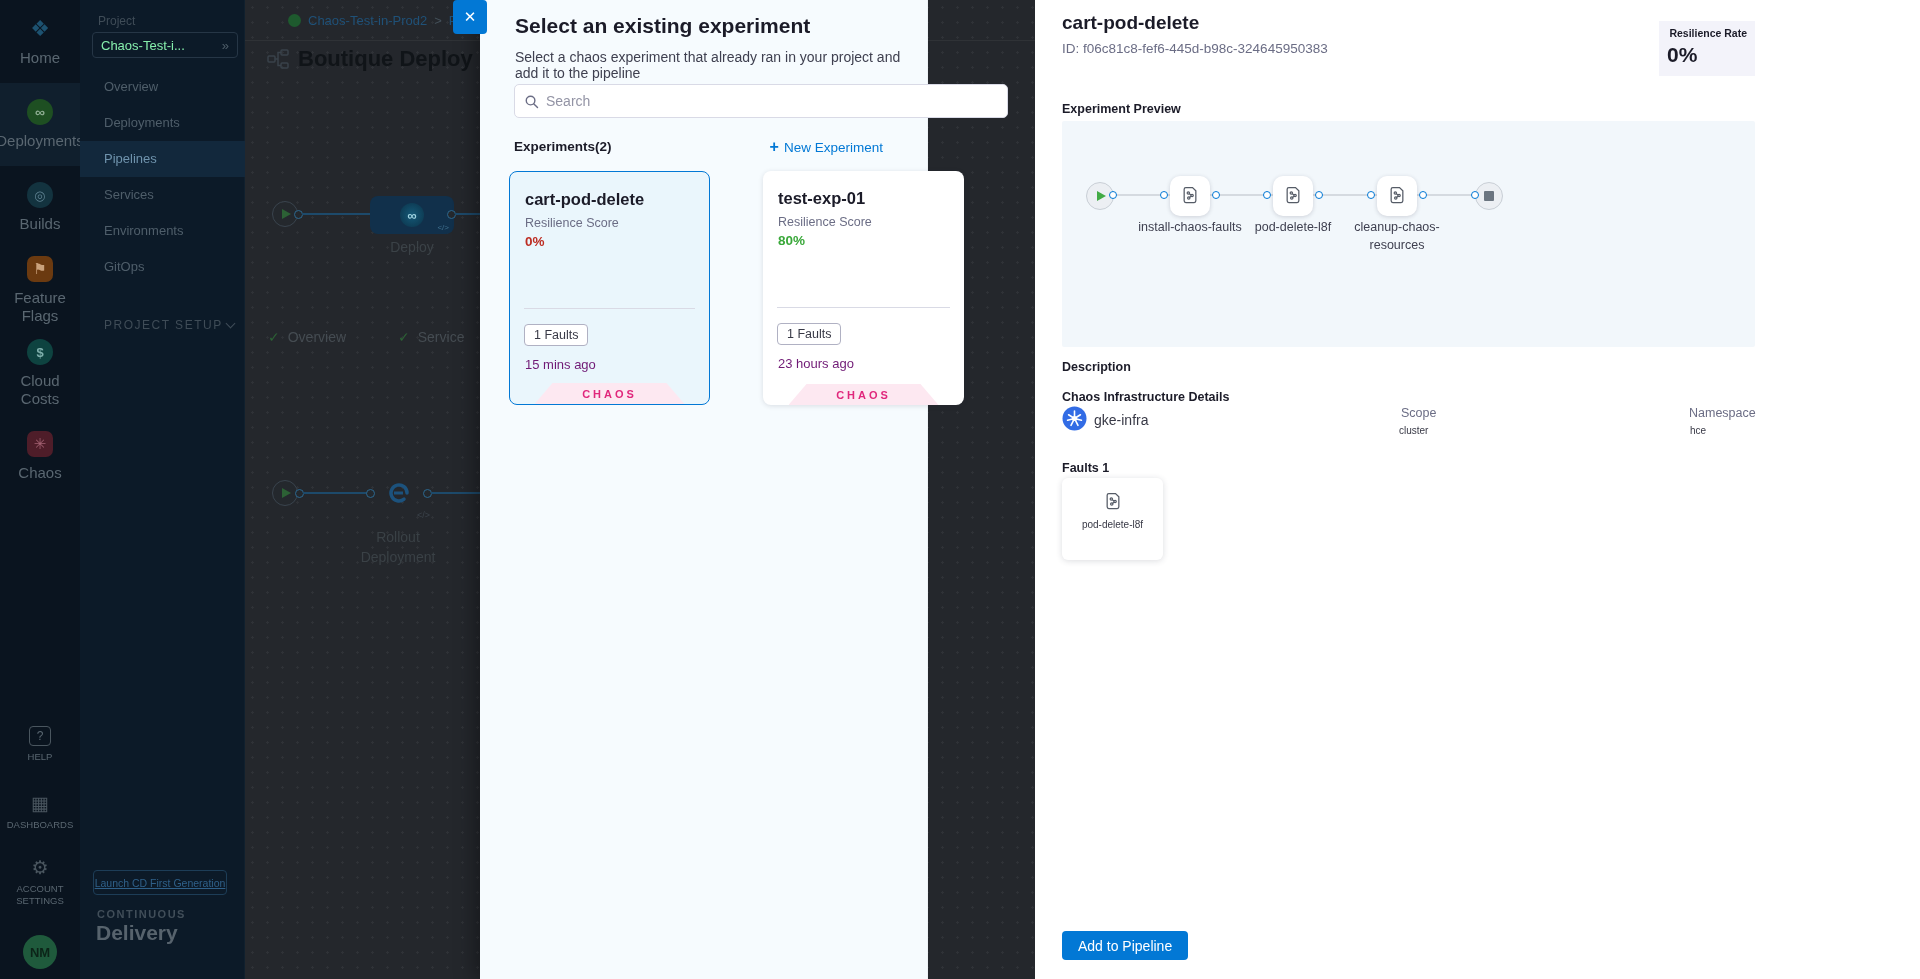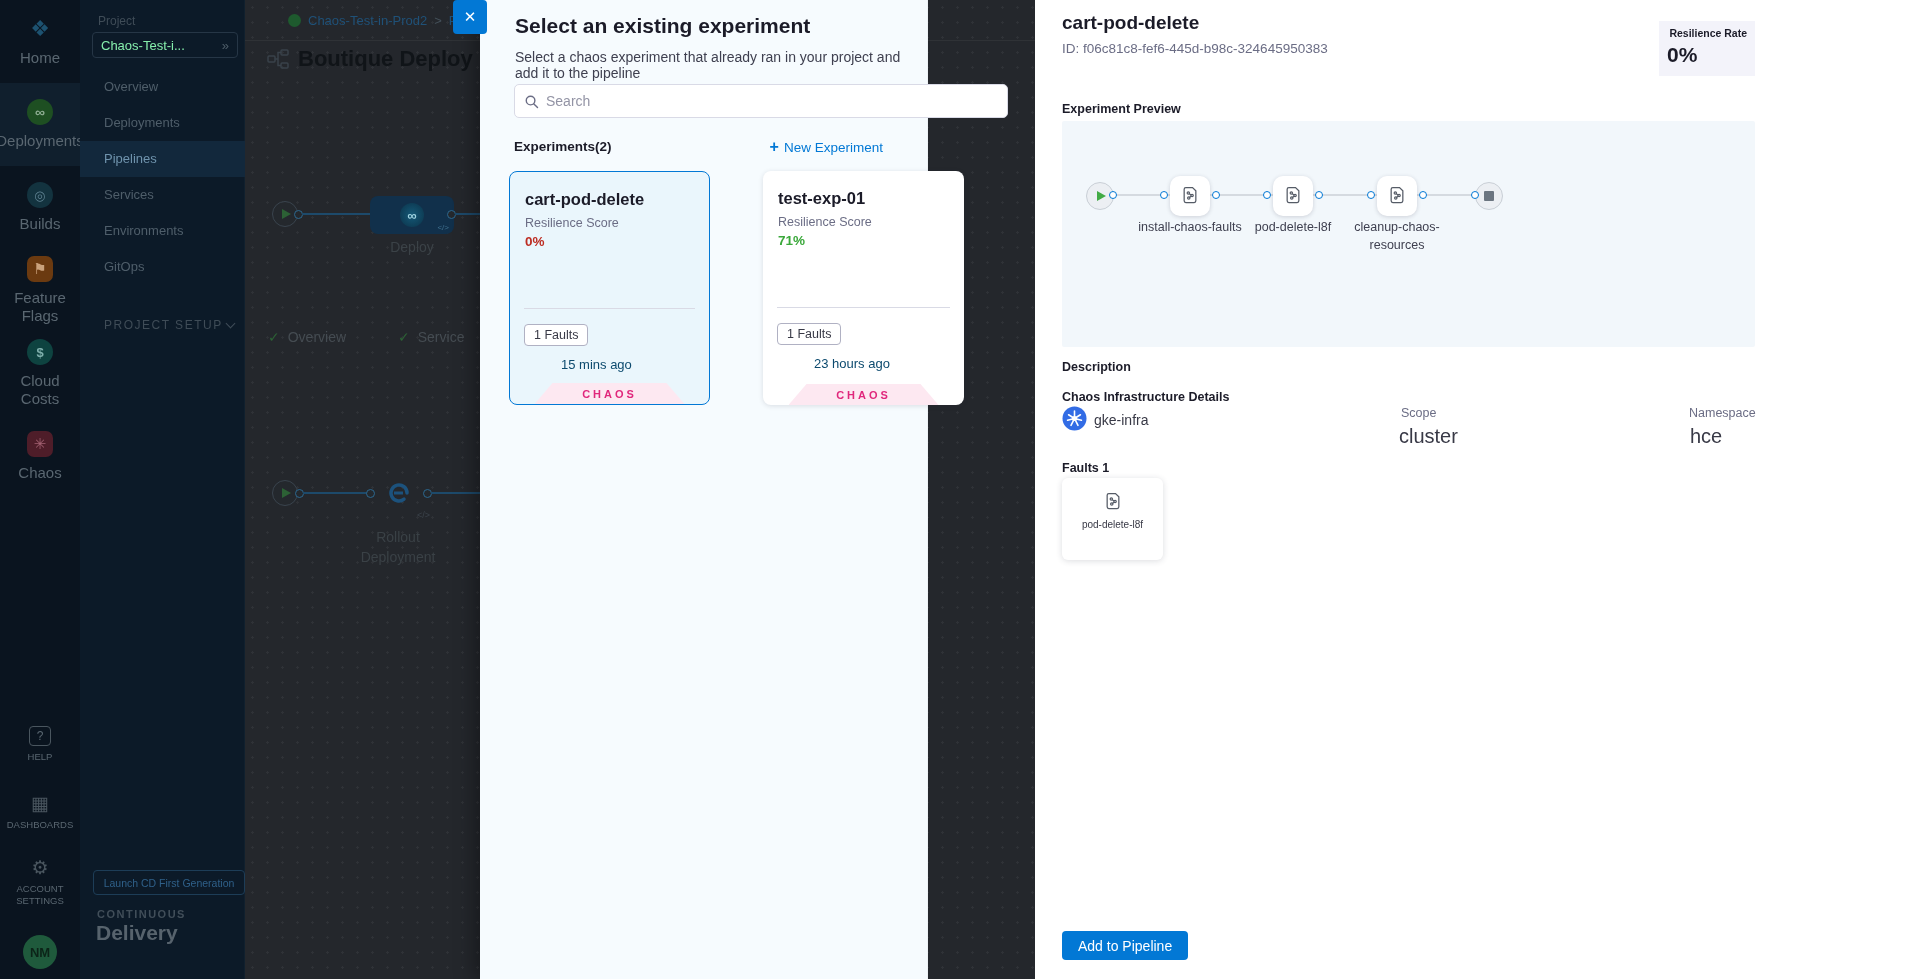--- a/index.html
+++ b/index.html
@@ -33,22 +33,22 @@
   .pn-project-label { position:absolute; left:18px; top:14px; font-size:12px; color:#3f4c57; }
   .pn-selector { position:absolute; left:12px; top:32px; width:146px; height:26px; border:1px solid #263646; border-radius:4px;
                  display:flex; align-items:center; padding:0 8px; cursor:pointer; }
   .pn-selector-text { flex:1; font-size:13px; color:#86efac; white-space:nowrap; overflow:hidden; }
   .pn-selector-chev { font-size:13px; color:#4e5d69; }
   .pn-items { position:absolute; left:0; top:69px; width:165px; }
   .pn-item { height:36px; line-height:36px; padding-left:24px; font-size:13px; color:#4f5e6a; cursor:pointer; }
   .pn-item.selected { background:#12283c; color:#6f93ad; }
   .pn-setup { position:absolute; left:24px; top:318px; font-size:12px; letter-spacing:1.5px; color:#3f4c57; cursor:pointer; width:120px; }
   .pn-setup .chev { position:absolute; right:-10px; top:2px; width:7px; height:7px; border-right:1.5px solid #3f4c57; border-bottom:1.5px solid #3f4c57; transform:rotate(45deg); }
-  .pn-launch { position:absolute; left:13px; top:870px; width:152px; height:25px; border:1px solid #1d3d57; border-radius:4px;
-               color:#2f6089; font-size:10.5px; background:transparent; display:flex; align-items:center; justify-content:center; cursor:pointer; }
+  .pn-launch { position:absolute; left:13px; top:870px; width:134px; height:25px; border:1px solid #1d3d57; border-radius:4px;
+               color:#2f6089; font-size:10.5px; background:transparent; display:flex; align-items:center; justify-content:center; cursor:pointer;text-decoration:underline; }
   .pn-eyebrow { position:absolute; left:17px; top:908px; font-size:11px; font-weight:bold; letter-spacing:1.5px; color:#414e59; }
   .pn-module { position:absolute; left:16px; top:921px; font-size:21px; font-weight:bold; color:#57636d; }
 
   
   .canvas { position:absolute; left:245px; top:0; right:0; height:979px; background:#24272c; z-index:1;
             background-image:radial-gradient(rgba(255,255,255,0.05) 1.2px, transparent 1.3px); background-size:15px 15px; }
   .topline { position:absolute; left:0; top:40px; width:100%; border-top:1px solid rgba(255,255,255,0.05); }
   .crumb { position:absolute; left:43px; top:13px; display:flex; align-items:center; gap:7px; font-size:13px; }
   .crumb-dot { width:13px; height:13px; border-radius:50%; background:#1e5a2e; }
   .crumb a { color:#1f5178; text-decoration:none; cursor:pointer; }
@@ -97,21 +97,21 @@
   .exp-card.selected { background:#eaf6fc; border:1.5px solid #0278d5; box-shadow:none; }
   .card-1 { left:29px; } .card-2 { left:283px; }
   .card-name { font-size:16.5px; font-weight:bold; color:#1b1b28; margin-top:2px; }
   .card-score-label { font-size:12.5px; color:#6b6d85; margin-top:7px; }
   .card-score { font-size:13.5px; font-weight:bold; margin-top:4px; }
   .score-low { color:#bd2d23; } .score-high { color:#3aa83a; }
   .card-divider { position:absolute; left:14px; right:14px; top:136px; border-top:1px solid #d9dae5; }
   .card-badge { position:absolute; left:14px; top:152px; border:1px solid #b0b1c3; border-radius:4px; background:#fff;
                 font-size:12.5px; color:#383946; padding:3px 9px; display:inline-block; }
   .exp-card.selected .card-badge { background:#fff; }
-  .card-time { position:absolute; left:15px; top:185px; font-size:13px; color:#0c4a6e;margin-left:36px; }
+  .card-time { position:absolute; left:15px; top:185px; font-size:13px; color:#701a75; }
   .card-ribbon { position:absolute; bottom:0; left:50%; transform:translateX(-50%); width:150px; height:21px; background:#fde8f1;
                  clip-path:polygon(12% 0, 88% 0, 100% 100%, 0 100%);
                  text-align:center; line-height:22px; font-size:11px; font-weight:bold; letter-spacing:3px; color:#e0277c; }
 
   .mr-title { position:absolute; left:27px; top:12px; font-size:19px; font-weight:bold; color:#1b1b28; }
   .mr-id { position:absolute; left:27px; top:41px; font-size:13.5px; color:#6b6d85; }
   .rate-box { position:absolute; left:624px; top:21px; width:96px; height:55px; background:#f3f3fa; padding:6px 8px; }
   .rate-label { font-size:10.5px; font-weight:bold; color:#1b1b28; text-align:right; }
   .rate-value { font-size:21px; font-weight:800; color:#1b1b28; margin-top:4px; }
   .mr-sec-label { position:absolute; font-size:12.5px; font-weight:bold; color:#1b1b28; }
@@ -124,21 +124,21 @@
   .pv-circle .sq { width:10px; height:10px; background:#6b7580; border-radius:1px; }
   .pv-node { position:absolute; top:55px; width:40px; height:40px; background:#fff; border-radius:10px;
              box-shadow:0 1px 4px rgba(40,41,61,0.18); cursor:pointer; }
   .pv-node svg { display:block; margin:9px auto 0; }
   .pv-dot { position:absolute; top:70px; width:8px; height:8px; border-radius:50%; background:#fff; border:1.5px solid #0278d5; }
   .pv-label { position:absolute; top:98px; width:110px; text-align:center; font-size:12.5px; color:#3f4050; line-height:1.4; }
 
   .k8s-ico { position:absolute; left:27px; top:406px; width:25px; height:25px; }
   .infra-name { position:absolute; left:59px; top:412px; font-size:14px; color:#383946; }
   .kv-label { position:absolute; font-size:12.5px; color:#6b6d85; }
-  .kv-value { position:absolute; font-size:20px; color:#383946; }
+  .kv-value { position:absolute; font-size:10px; color:#383946; }
   .fault-card { position:absolute; left:27px; top:478px; width:101px; height:82px; background:#fff; border-radius:6px;
                 box-shadow:0 1px 6px rgba(40,41,61,0.16); cursor:pointer; }
   .fault-card svg { display:block; margin:13px auto 0; }
   .fault-name { margin-top:8px; text-align:center; font-size:10px; color:#383946; }
   .add-btn { position:absolute; left:27px; top:931px; height:29px; padding:0 16px; background:#0278d5; color:#fff; border:none;
              border-radius:4px; font-size:14px; font-family:"Liberation Sans", sans-serif; cursor:pointer; }
 </style>
 </head>
 <body>
 
@@ -297,21 +297,21 @@
         <div class="card-score score-low">0%</div>
         <div class="card-divider"></div>
         <span class="card-badge">1 Faults</span>
         <div class="card-time">15 mins ago</div>
         <div class="card-ribbon">CHAOS</div>
       </div>
 
       <div class="exp-card card-2">
         <div class="card-name">test-exp-01</div>
         <div class="card-score-label">Resilience Score</div>
-        <div class="card-score score-high">71%</div>
+        <div class="card-score score-high">80%</div>
         <div class="card-divider"></div>
         <span class="card-badge">1 Faults</span>
         <div class="card-time">23 hours ago</div>
         <div class="card-ribbon">CHAOS</div>
       </div>
     </section>
 
     <section class="m-right">
       <h2 class="mr-title">cart-pod-delete</h2>
       <div class="mr-id">ID: f06c81c8-fef6-445d-b98c-324645950383</div>

